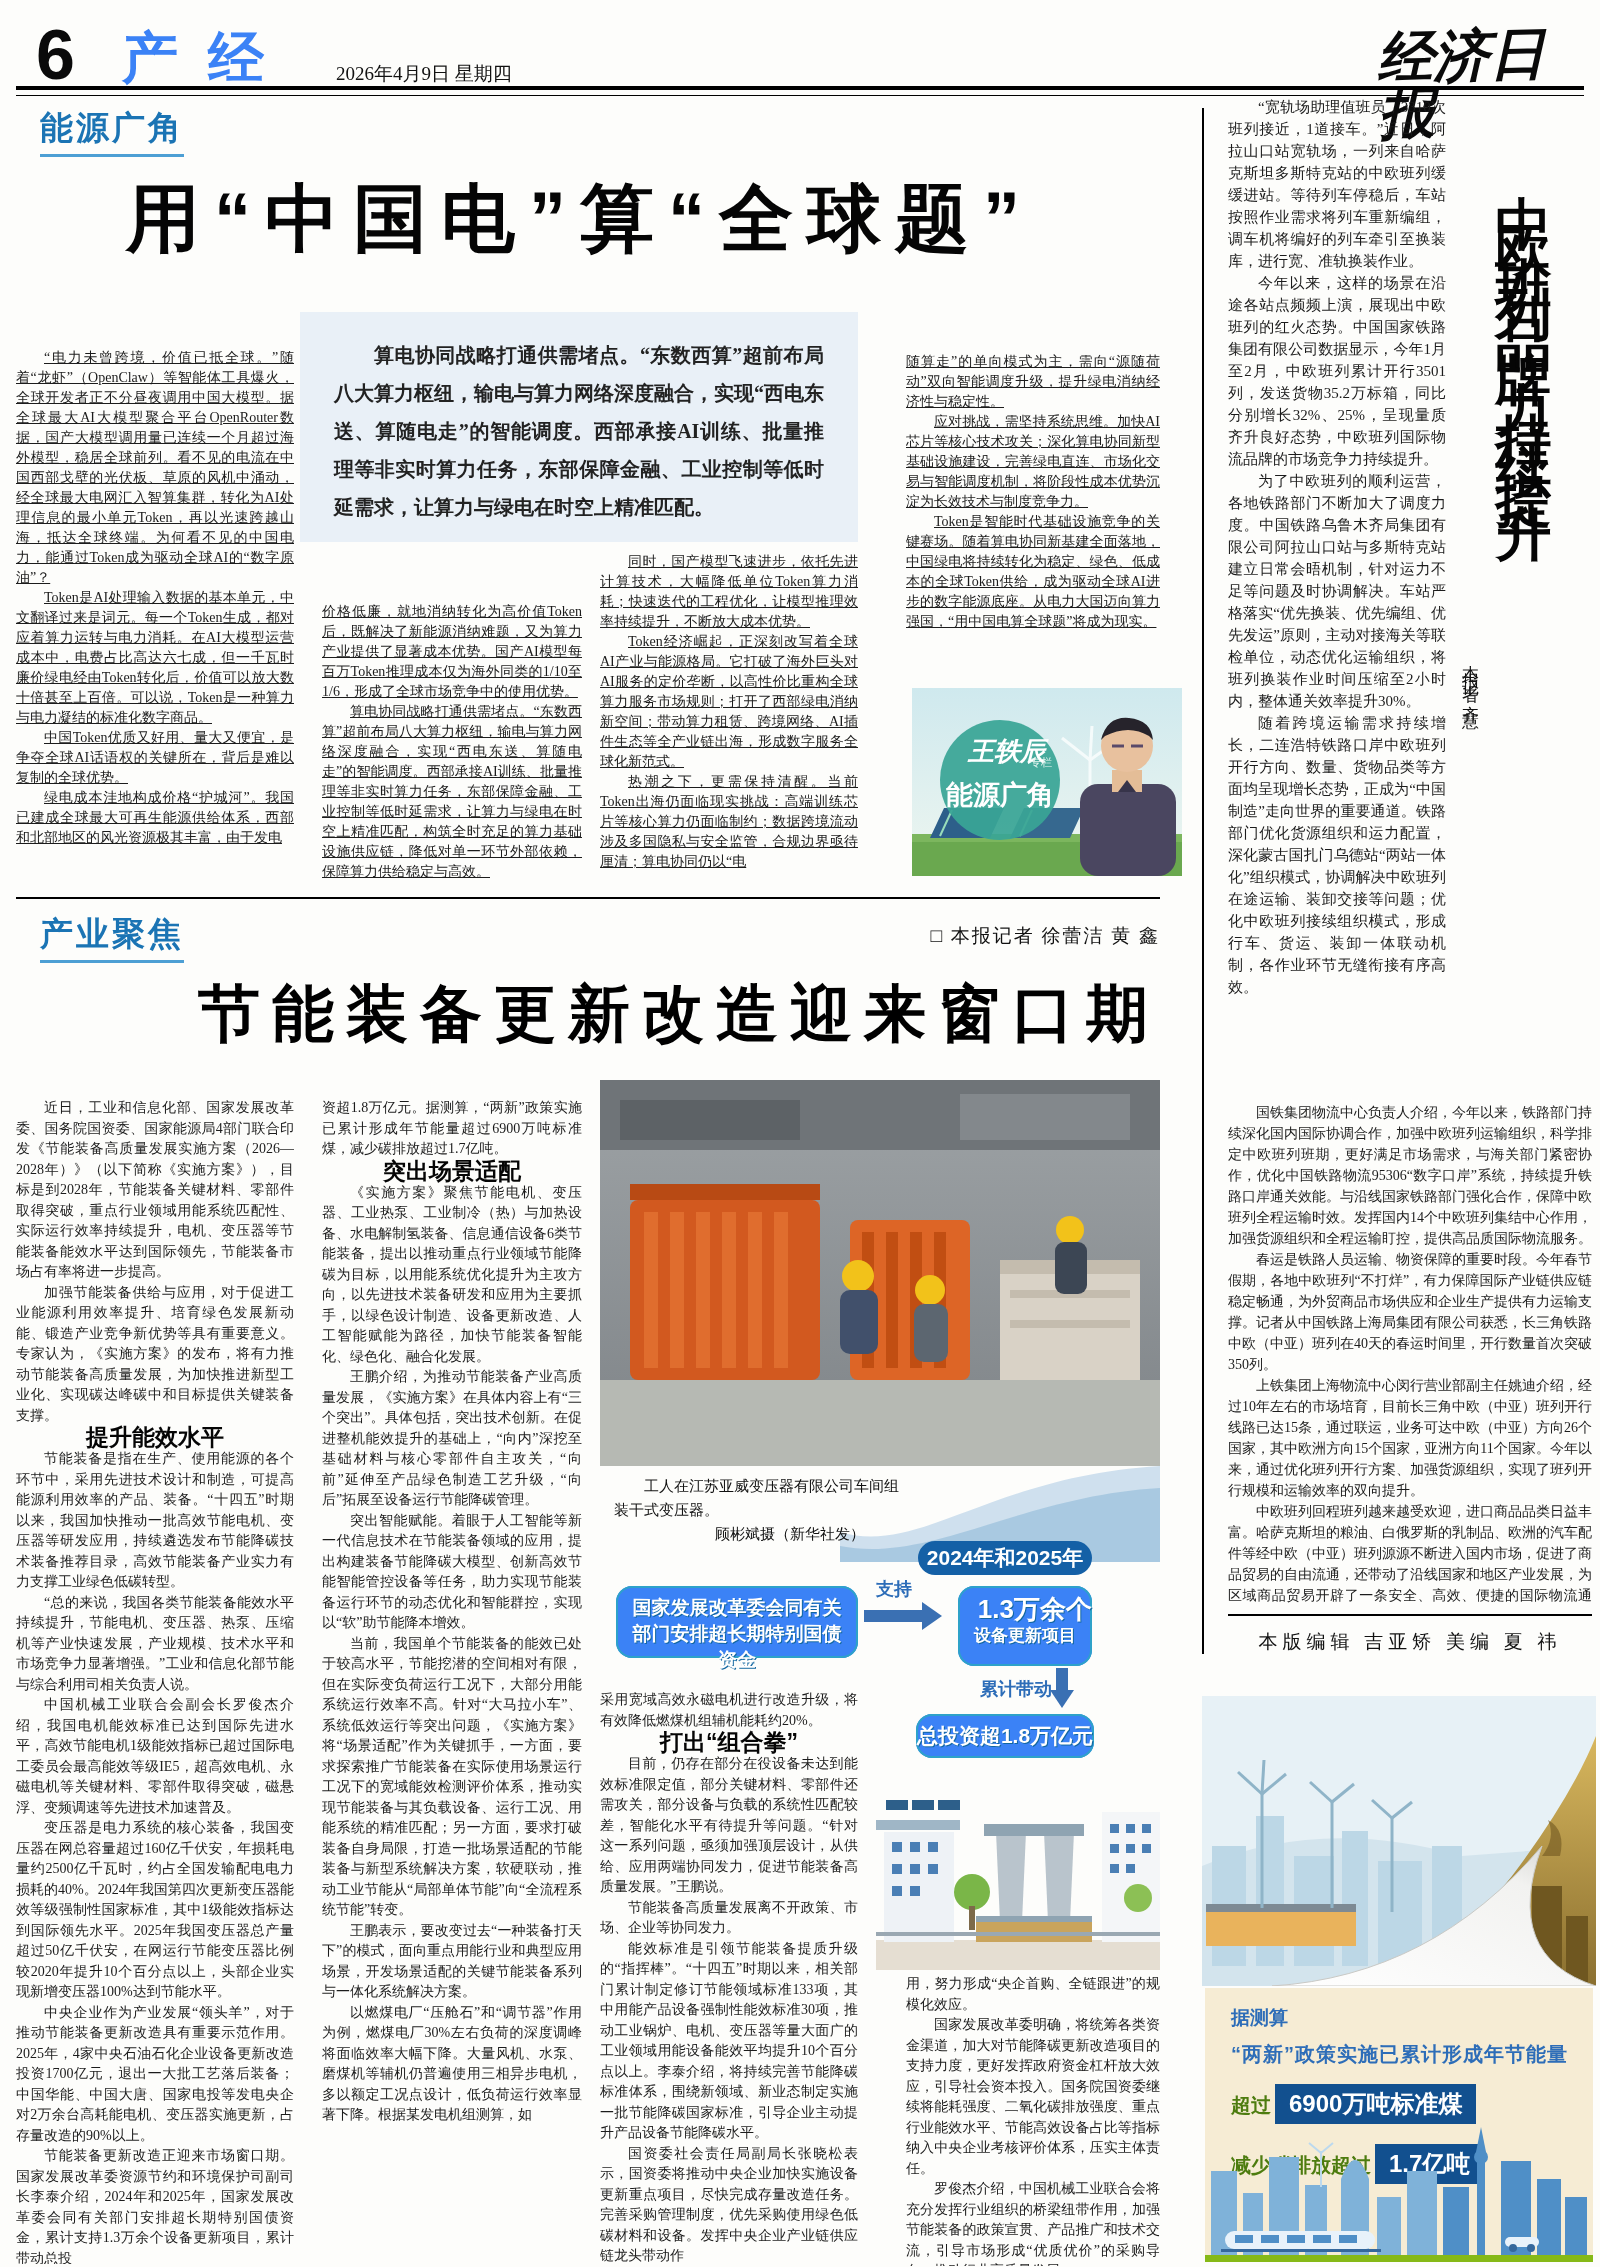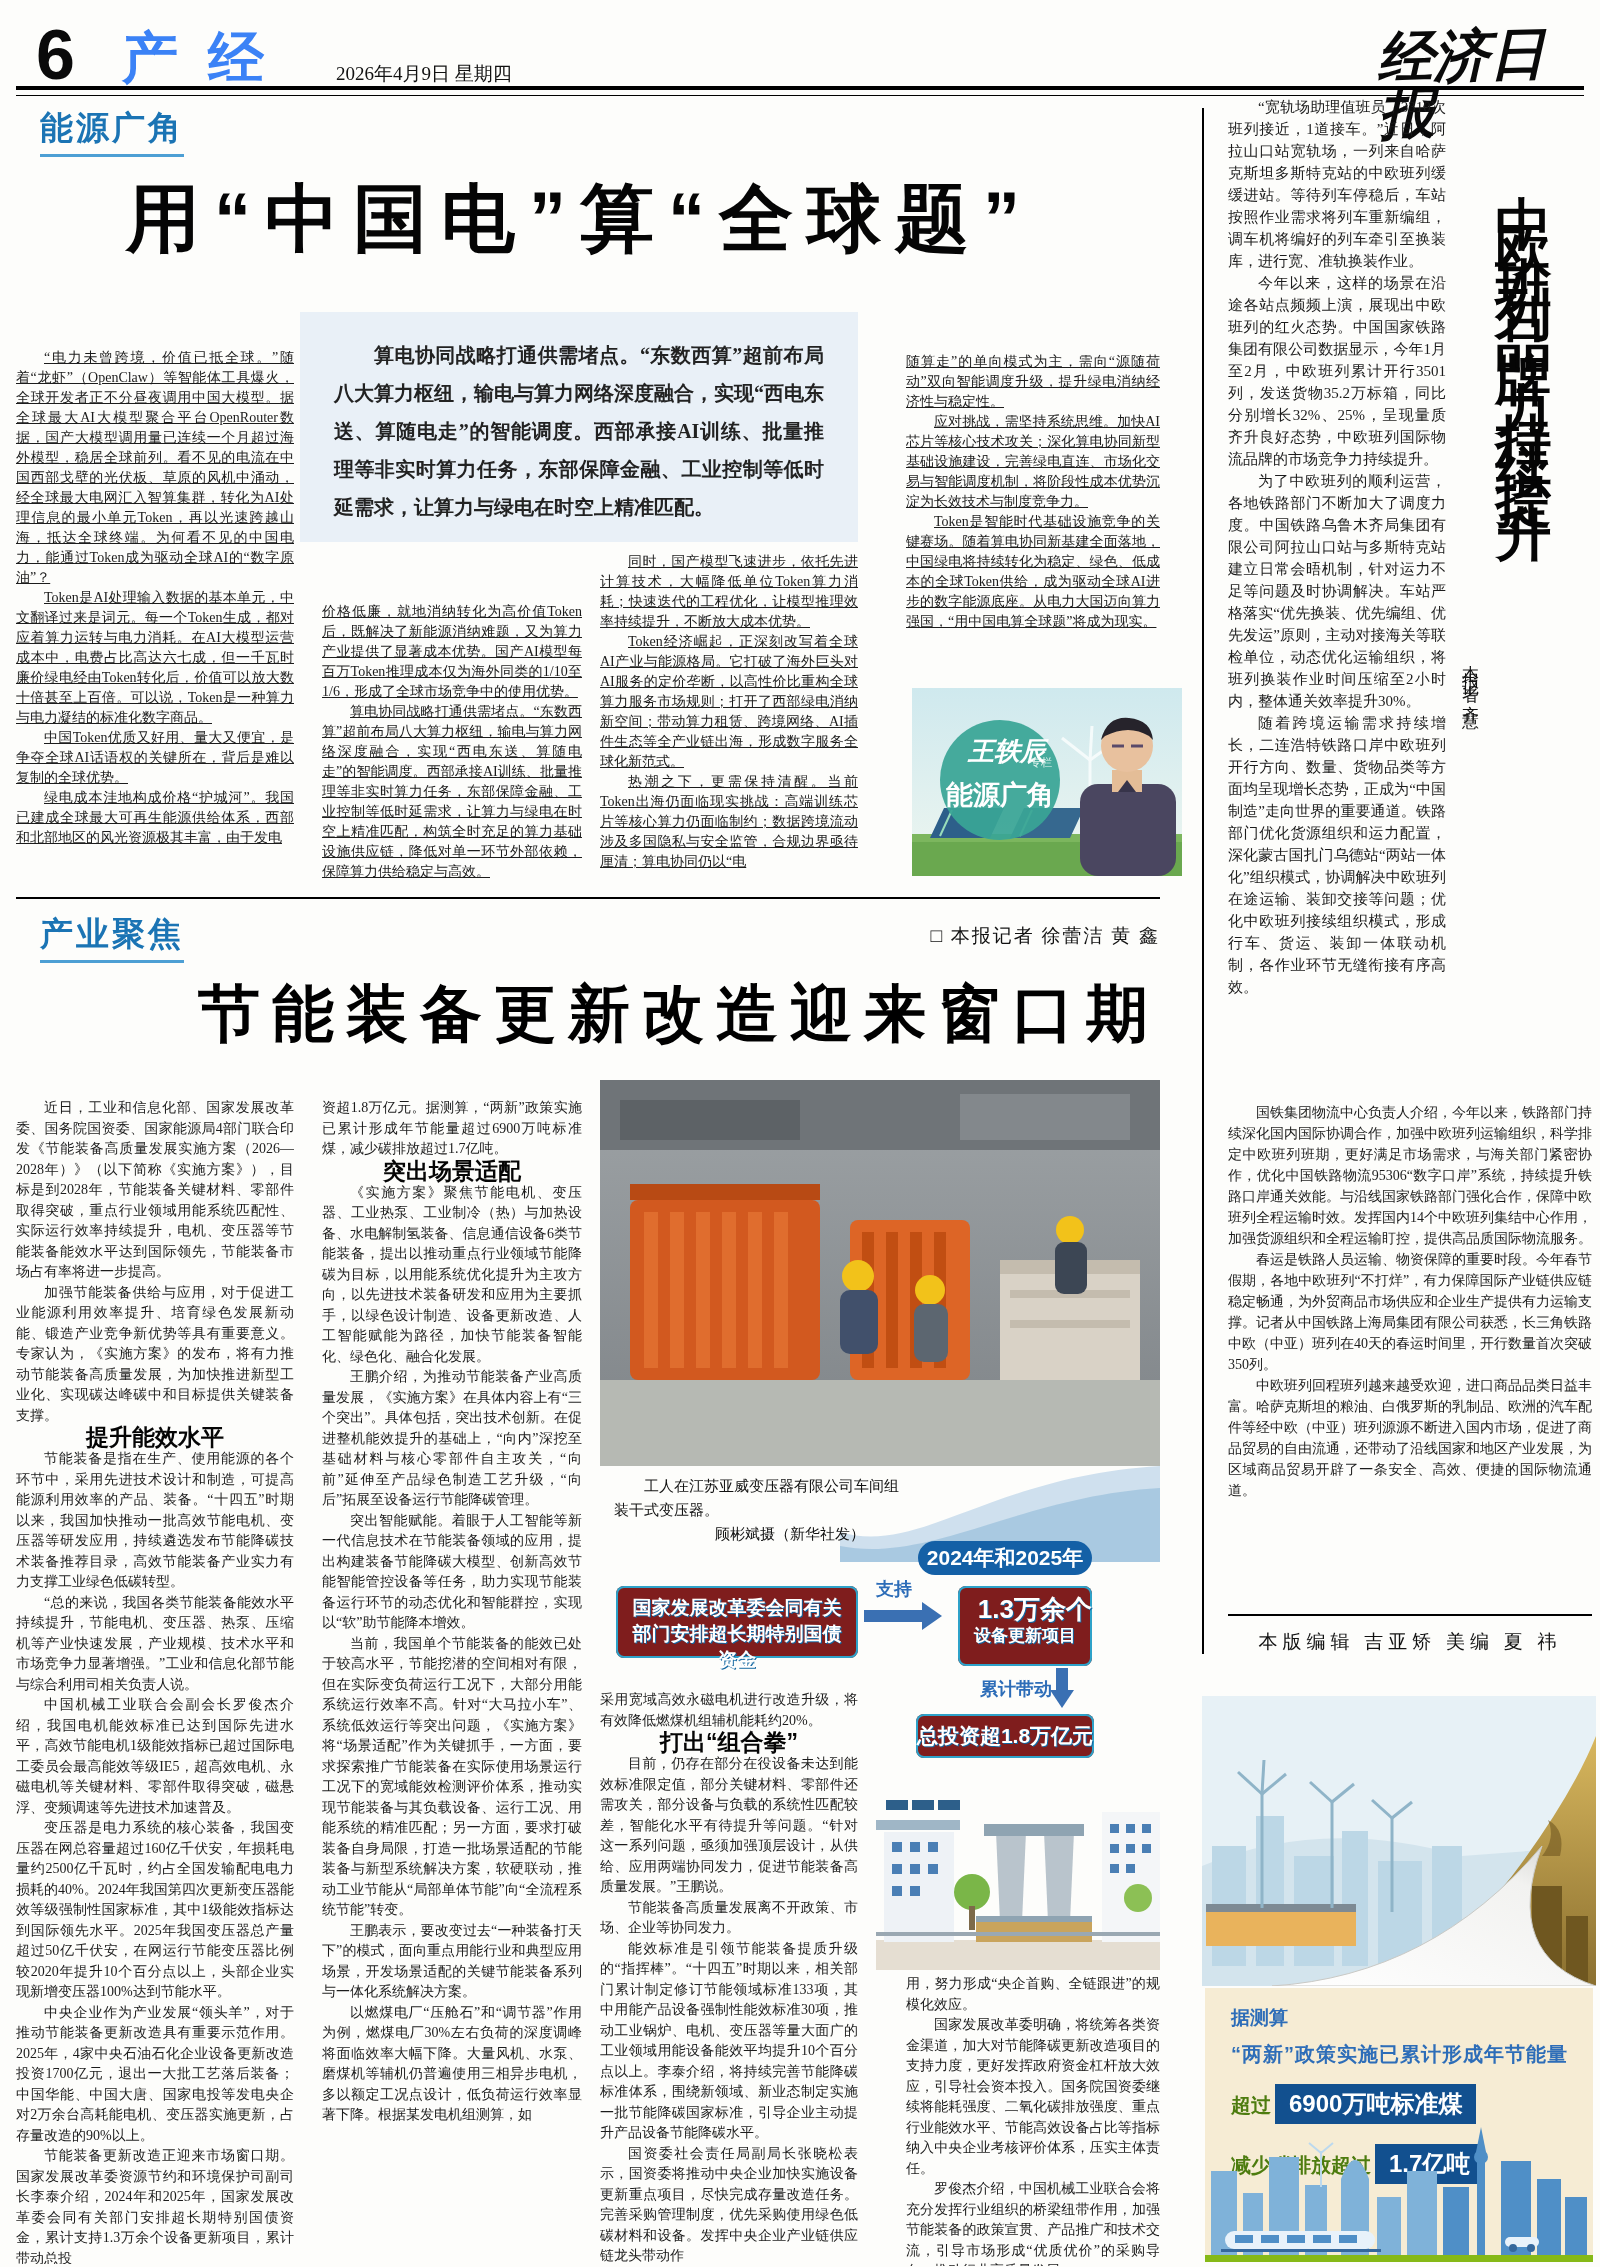--- a/index.html
+++ b/index.html
@@ -31,21 +31,21 @@
   .colw{font:14px/21px "Liberation Serif",serif;text-align:justify;overflow:hidden;}
   .col p,.col2x p,.colr p,.colw p{margin:0;text-indent:2em;}
   p.cont{text-indent:0 !important;}
   .subhead{font:700 23px/1 "Liberation Sans",sans-serif;text-align:center;margin:18px 0 16px;text-indent:0 !important;color:#050505;}
   
   .caption{font:15px/24px "Liberation Serif",serif;color:#111;}
   .caption .cap1{text-indent:2em;margin:0;}
   .caption .cap2{margin:0;text-align:center;padding-left:60px;}
   
   .pill{background:#1460a6;border-radius:18px;color:#fff;font:700 21px/34px "Liberation Sans",sans-serif;text-align:center;}
-  .tealbox{background:#7f1d1d;border-radius:8px;color:#fff;text-align:center;
+  .tealbox{background:#3b82f6;border-radius:16px;color:#fff;text-align:center;
            box-shadow:inset 0 0 0 2px #2ea2c9;}
   .tealbox .t1{font:700 19px/26px "Liberation Sans",sans-serif;padding:9px 10px 0;text-shadow:1px 1px 0 #1166a0;}
   .tealbox .big{font:800 26px/30px "Liberation Sans",sans-serif;padding-top:8px;text-shadow:1px 1px 0 #1166a0;text-align:right;}
   .tealbox .sub{font:700 17px/24px "Liberation Sans",sans-serif;text-shadow:1px 1px 0 #1166a0;}
   .tealbox .one{font:800 21px/44px "Liberation Sans",sans-serif;text-shadow:1px 1px 0 #1166a0;}
   .bluelabel{font:700 18px/1 "Liberation Sans",sans-serif;color:#2d6db8;}
   .arrow-shaft{background:#3a70b3;}
   .arrow-head-r{width:0;height:0;border-left:20px solid #3a70b3;border-top:14px solid transparent;border-bottom:14px solid transparent;}
   .arrow-head-d{width:0;height:0;border-top:18px solid #3a70b3;border-left:12px solid transparent;border-right:12px solid transparent;}
   
@@ -318,20 +318,21 @@
     <p>为了中欧班列的顺利运营，各地铁路部门不断加大了调度力度。中国铁路乌鲁木齐局集团有限公司阿拉山口站与多斯特克站建立日常会晤机制，针对运力不足等问题及时协调解决。车站严格落实“优先换装、优先编组、优先发运”原则，主动对接海关等联检单位，动态优化运输组织，将班列换装作业时间压缩至2小时内，整体通关效率提升30%。</p>
     <p>随着跨境运输需求持续增长，二连浩特铁路口岸中欧班列开行方向、数量、货物品类等方面均呈现增长态势，正成为“中国制造”走向世界的重要通道。铁路部门优化货源组织和运力配置，深化蒙古国扎门乌德站“两站一体化”组织模式，协调解决中欧班列在途运输、装卸交接等问题；优化中欧班列接续组织模式，形成行车、货运、装卸一体联动机制，各作业环节无缝衔接有序高效。</p>
   </div>
 
   <div class="abs vbyline" style="left:1462px;top:652px;height:220px;">本报记者 齐慧</div>
   <div class="abs vheadline" style="left:1496px;top:150px;height:980px;">中欧班列品牌力持续提升</div>
 
   <div class="abs colw" style="left:1228px;top:1102px;width:364px;height:505px;">
     <p>国铁集团物流中心负责人介绍，今年以来，铁路部门持续深化国内国际协调合作，加强中欧班列运输组织，科学排定中欧班列班期，更好满足市场需求，与海关部门紧密协作，优化中国铁路物流95306“数字口岸”系统，持续提升铁路口岸通关效能。与沿线国家铁路部门强化合作，保障中欧班列全程运输时效。发挥国内14个中欧班列集结中心作用，加强货源组织和全程运输盯控，提供高品质国际物流服务。</p>
     <p>春运是铁路人员运输、物资保障的重要时段。今年春节假期，各地中欧班列“不打烊”，有力保障国际产业链供应链稳定畅通，为外贸商品市场供应和企业生产提供有力运输支撑。记者从中国铁路上海局集团有限公司获悉，长三角铁路中欧（中亚）班列在40天的春运时间里，开行数量首次突破350列。</p>
+    <p>上铁集团上海物流中心闵行营业部副主任姚迪介绍，经过10年左右的市场培育，目前长三角中欧（中亚）班列开行线路已达15条，通过联运，业务可达中欧（中亚）方向26个国家，其中欧洲方向15个国家，亚洲方向11个国家。今年以来，通过优化班列开行方案、加强货源组织，实现了班列开行规模和运输效率的双向提升。</p>
     <p>中欧班列回程班列越来越受欢迎，进口商品品类日益丰富。哈萨克斯坦的粮油、白俄罗斯的乳制品、欧洲的汽车配件等经中欧（中亚）班列源源不断进入国内市场，促进了商品贸易的自由流通，还带动了沿线国家和地区产业发展，为区域商品贸易开辟了一条安全、高效、便捷的国际物流通道。</p>
   </div>
 
   <div class="abs rule2" style="left:1228px;top:1614px;width:364px;"></div>
   <div class="abs editorline" style="left:1228px;top:1632px;width:364px;">本版编辑  吉亚矫  美编  夏  祎</div>
 
   <svg class="abs" style="left:1202px;top:1696px;" width="394" height="290" viewBox="0 0 394 290">
     <defs>
       <linearGradient id="curl" x1="0" y1="1" x2="1" y2="0">
         <stop offset="0" stop-color="#ffffff"></stop>

